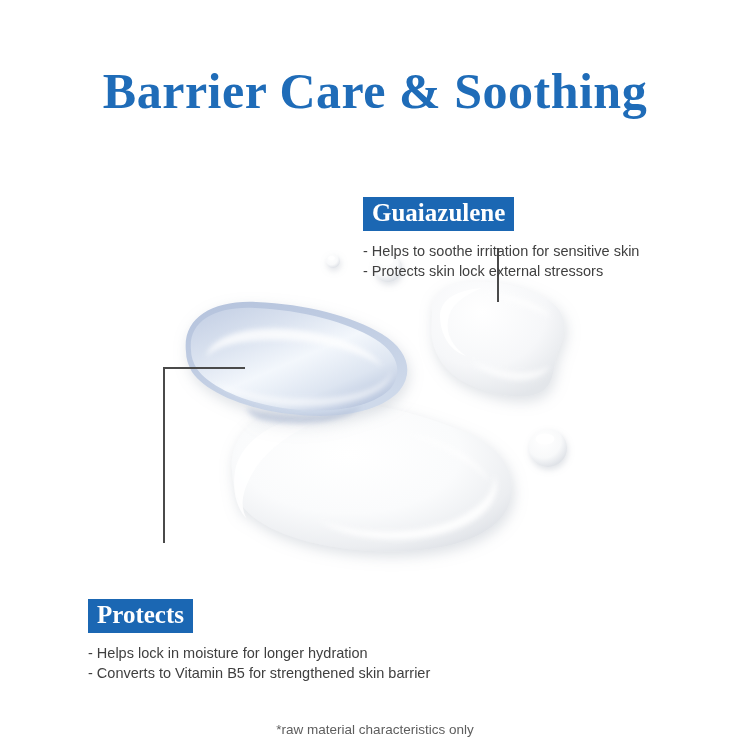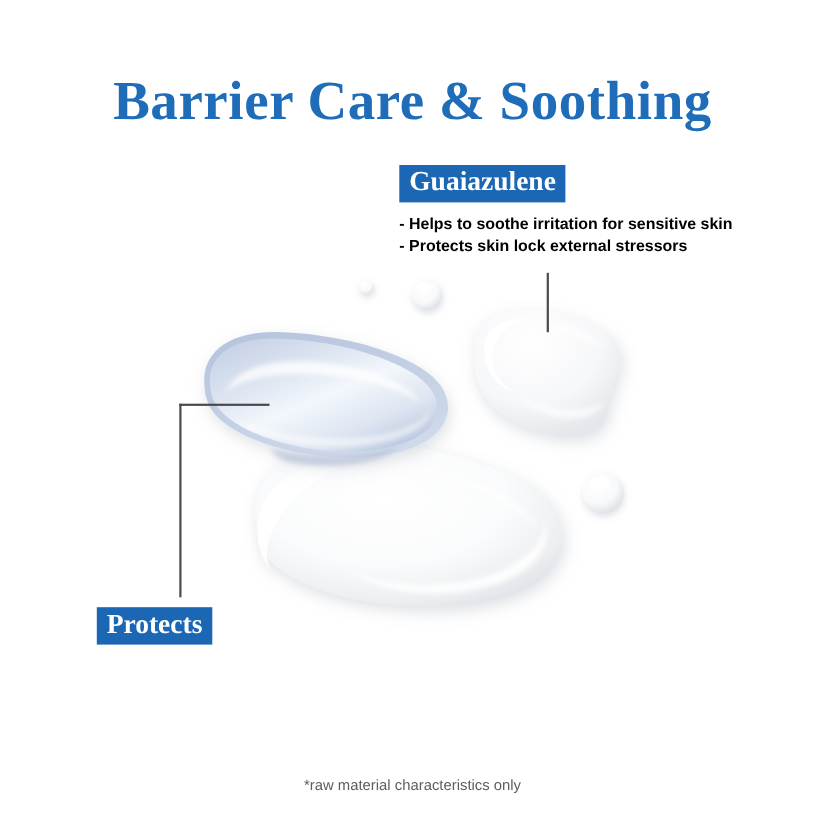--- a/index.html
+++ b/index.html
@@ -26,39 +26,38 @@
     font-family: "Liberation Serif", serif;
     font-weight: bold;
     font-size: 50px;
     letter-spacing: 0.5px;
     color: #1f6cb8;
     white-space: nowrap;
     margin-top: 20px;
   }
 
   
-  .ing-block { position: absolute; }
+  .ing-block { position: absolute; margin-top: 47px; }
   .ing-chip {
     display: inline-block;
     background: #1b67b3;
     color: #ffffff;
     font-family: "Liberation Serif", serif;
     font-weight: bold;
     font-size: 25px;
     line-height: 1.0;
     padding: 3px 9px 6px 9px;
     white-space: nowrap;
   }
   .ing-bullets {
     margin-top: 11px;
     font-size: 14.5px;
     line-height: 19.5px;
-    color: #000000;
+    color: #404040;
     white-space: nowrap;
-    font-weight: bold;
   }
   .ing-bullets div { white-space: nowrap; }
 
   #block-guaiazulene { left: 363px; top: 150px; }
   #block-panthenol   { left: 88px;  top: 552px; }
 
   
   .leader {
     position: absolute;
     background: #4a4a4a;
@@ -76,21 +75,21 @@
     width: 1.6px; height: 176px;
   }
 
   
   #art { position: absolute; left: 0; top: 0; width: 750px; height: 750px; }
 
   
   .footnote {
     position: absolute;
     left: 0;
-    top: 706px;
+    top: 722px;
     width: 750px;
     text-align: center;
     font-size: 13.5px;
     color: #5d5d5d;
   }
 </style>
 </head>
 <body>
 
 <div id="page">
@@ -237,17 +236,21 @@
   <div class="ing-block" id="block-guaiazulene">
     <div class="ing-chip">Guaiazulene</div>
     <div class="ing-bullets">
       <div>- Helps to soothe irritation for sensitive skin</div>
       <div>- Protects skin lock external stressors</div>
     </div>
   </div>
 
   <div class="ing-block" id="block-panthenol">
     <div class="ing-chip">Protects</div>
+    <div class="ing-bullets">
+      <div>- Helps lock in moisture for longer hydration</div>
+      <div>- Converts to Vitamin B5 for strengthened skin barrier</div>
+    </div>
   </div>
 
   <div class="footnote">*raw material characteristics only</div>
 
 </div>
 
 </body></html>

